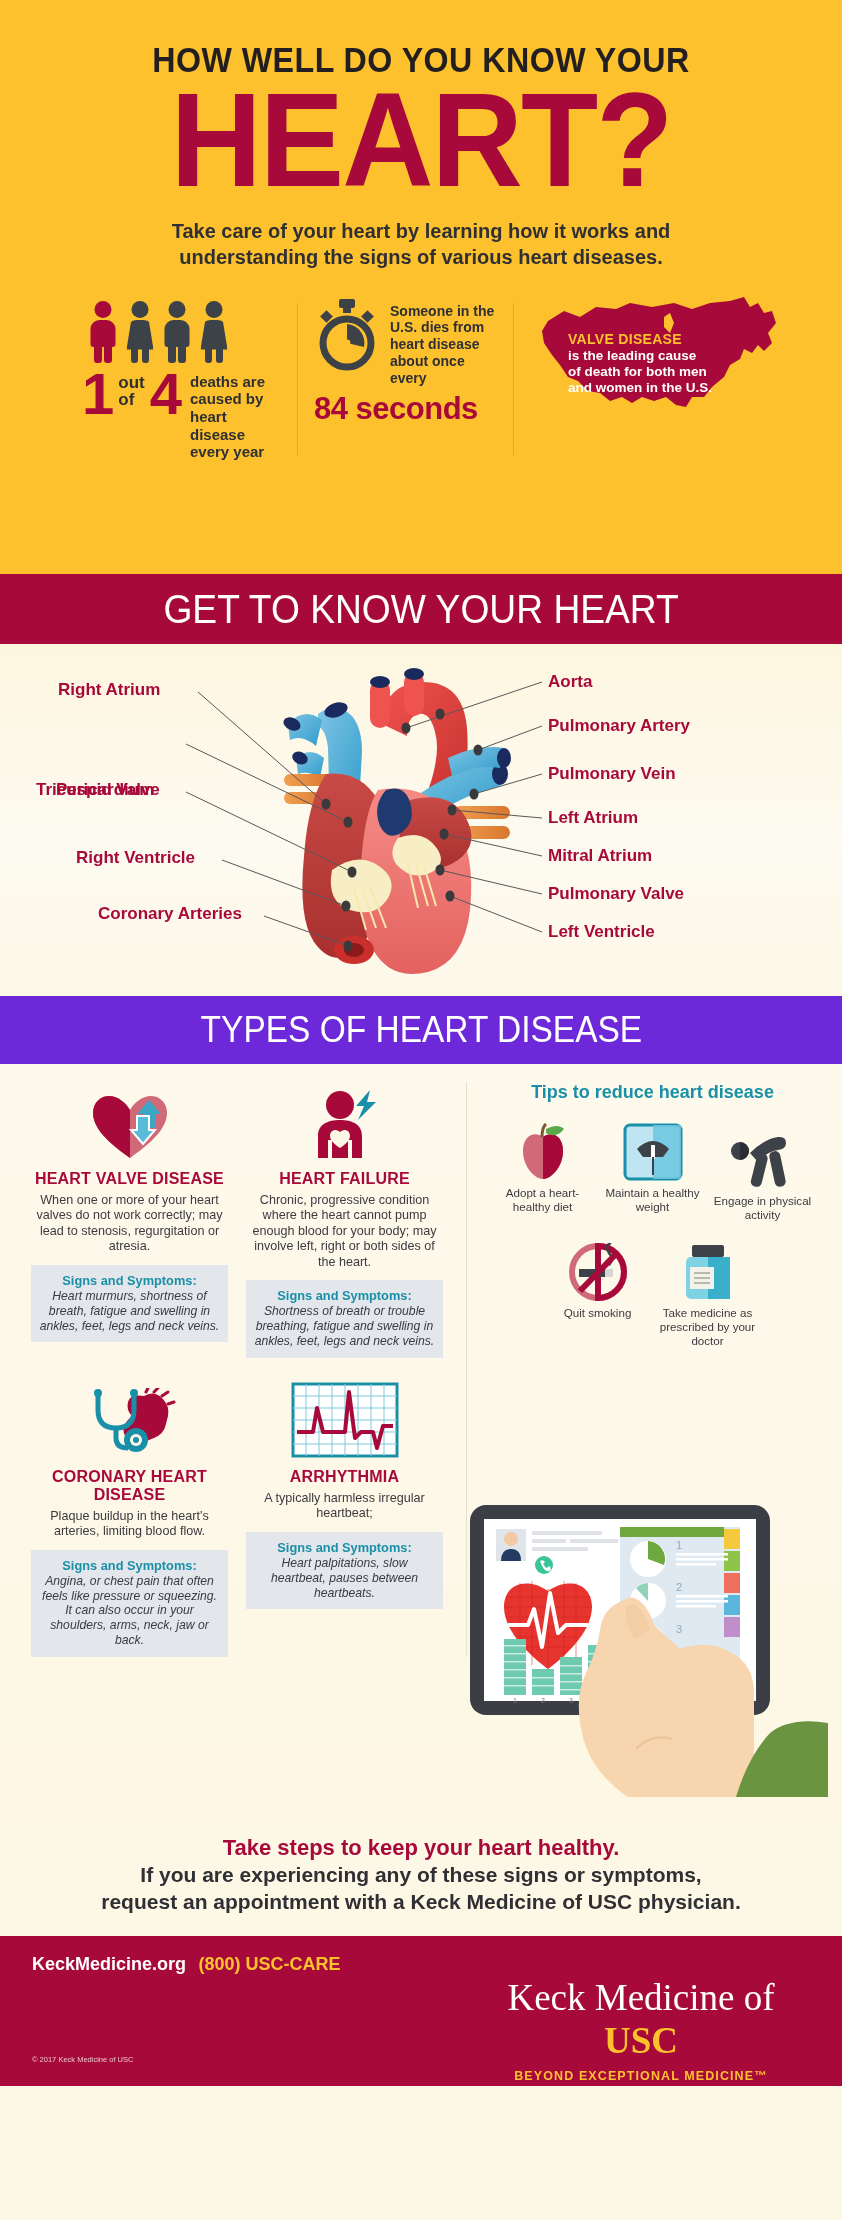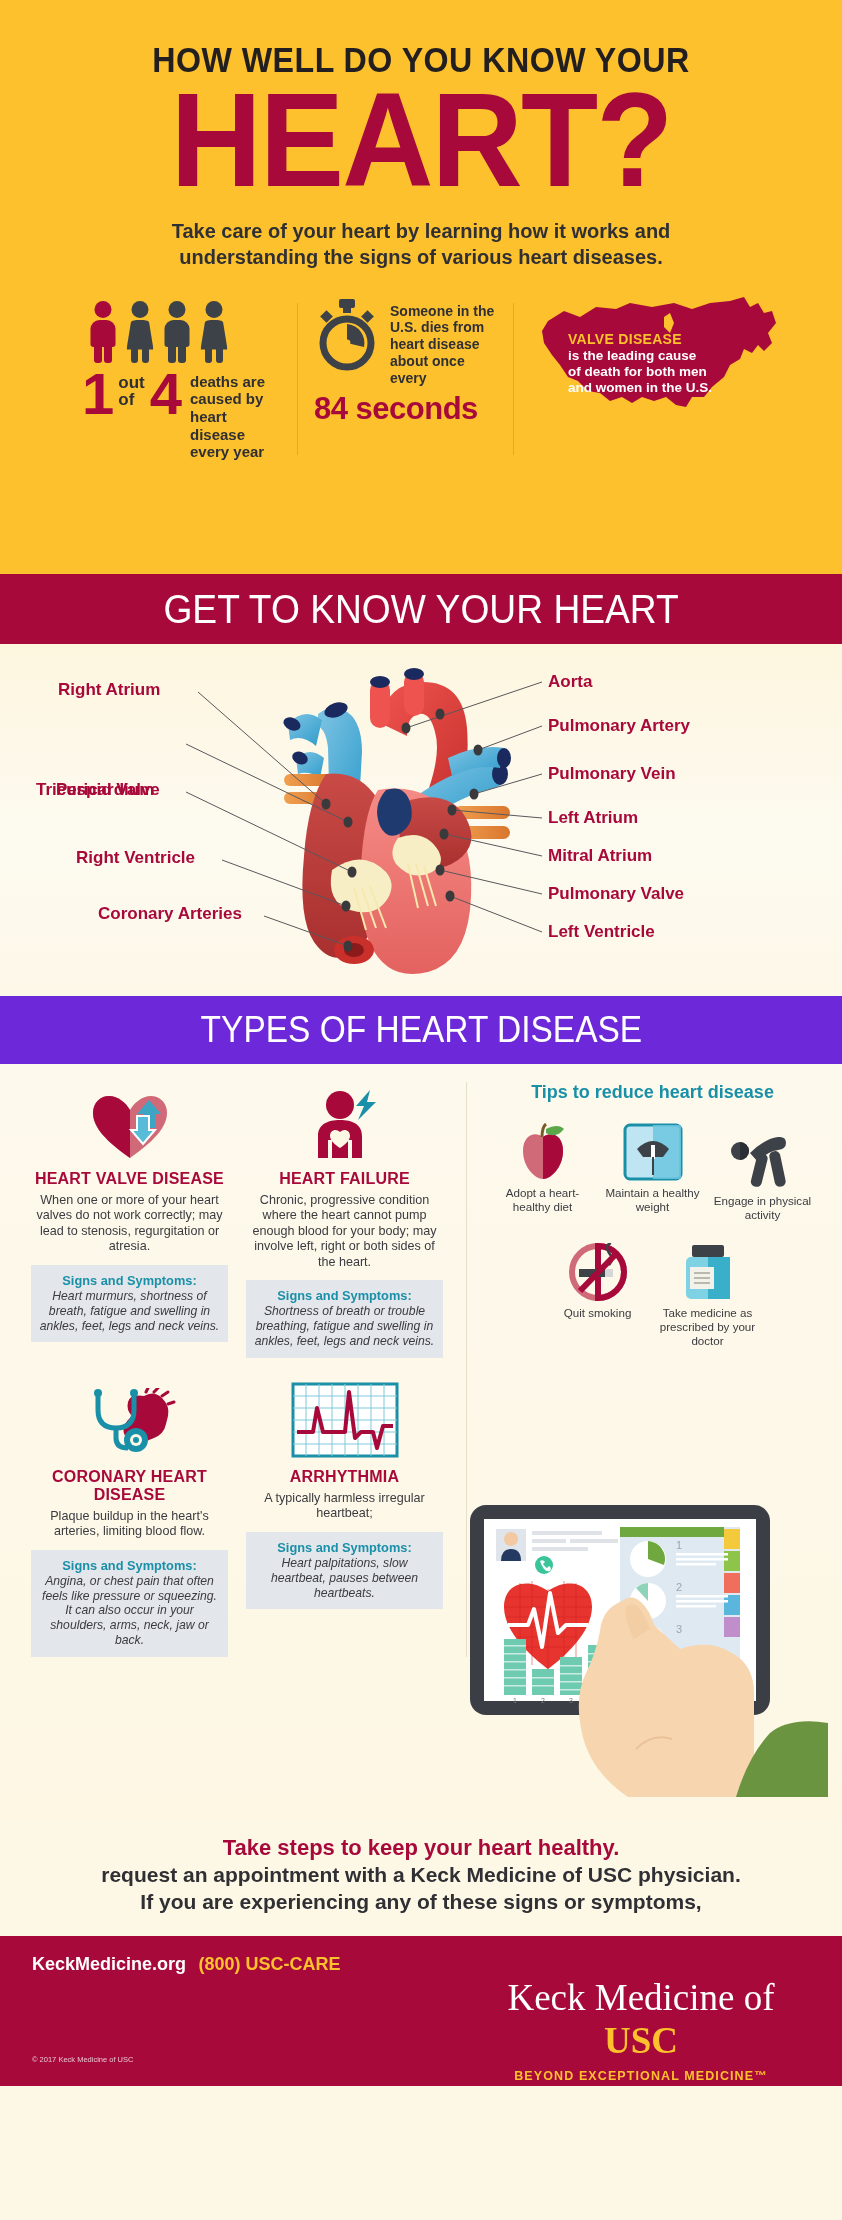--- a/index.html
+++ b/index.html
@@ -593,22 +593,22 @@
       <path d="M156 110 q8 -6 14 2 q6 8 10 20 l-16 10 q-10 -18 -8 -32z" fill="#f0c79c" opacity="0.5"></path>
       <path d="M166 252 q16 -16 36 -10" stroke="#e9c29a" stroke-width="2" fill="none"></path>
 
       <path d="M300 236 q20 -16 58 -10 l0 74 l-92 0 q12 -40 34 -64z" fill="#6b9440"></path>
     </svg>
   </div>
 </div>
 
 <div class="cta">
   <div class="cta-1">Take steps to keep your heart healthy.</div>
+  <div class="cta-2">If you are experiencing any of these signs or symptoms,</div>
   <div class="cta-2">request an appointment with a Keck Medicine of USC physician.</div>
-  <div class="cta-2">If you are experiencing any of these signs or symptoms,</div>
 </div>
 
 <div class="footer">
   <div class="f-left">
     <span class="f-site">KeckMedicine.org</span>
     <span class="f-phone">(800) USC-CARE</span>
   </div>
   <div class="f-logo">
     <div class="f-logo-main"><span>Keck Medicine of </span><span class="usc">USC</span></div>
     <div class="f-tag">BEYOND EXCEPTIONAL MEDICINE™</div>

